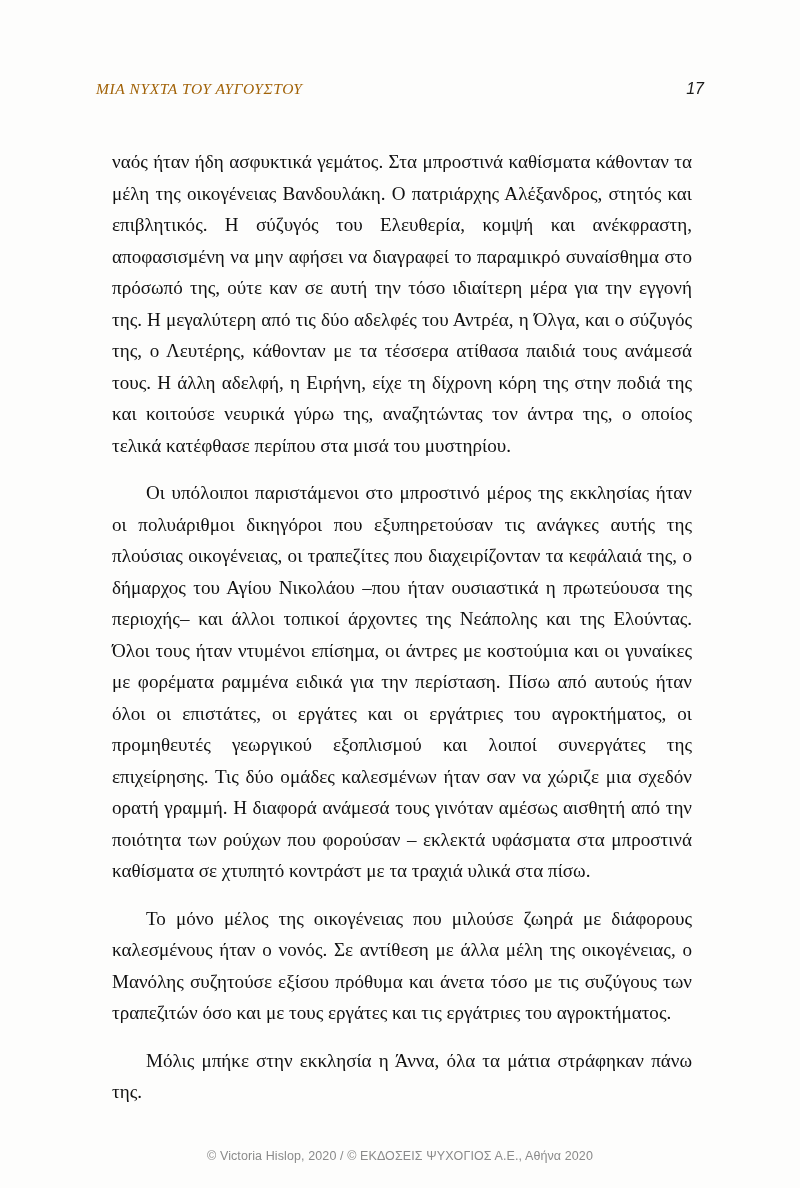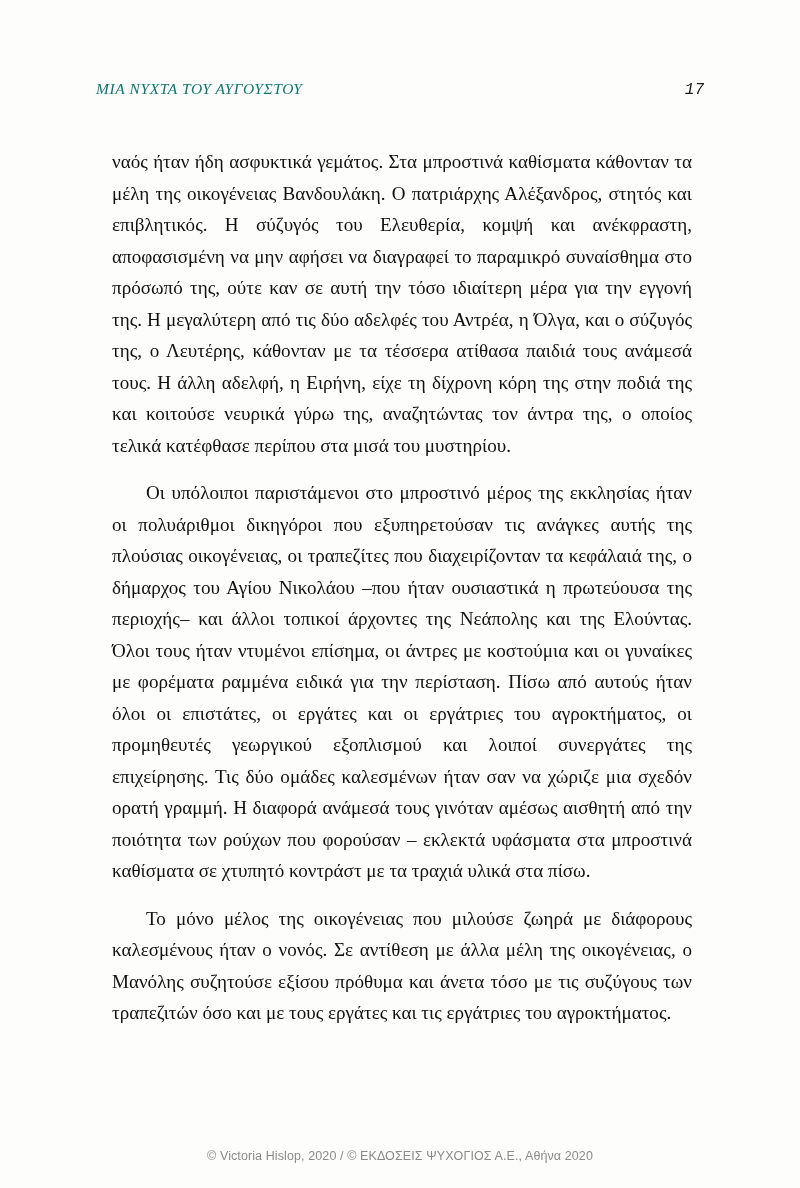--- a/index.html
+++ b/index.html
@@ -33,26 +33,26 @@
     display: flex;
     justify-content: space-between;
     align-items: baseline;
   }
 
   .running-title {
     font-family: "Liberation Serif", serif;
     font-style: italic;
     font-size: 15.5px;
     letter-spacing: 0.6px;
-    color: #0f766e;
+    color: #a16207;
     white-space: nowrap;
   }
 
   .page-number {
-    font-family: Liberation Mono, monospace;
+    font-family: Liberation Sans, sans-serif;
     font-style: italic;
     font-size: 16px;
     color: #1a1a1a;
   }
 
   .body-text {
     position: absolute;
     left: 96px;
     top: 130px;
     width: 612px;
@@ -95,19 +95,20 @@
 
   <div class="page-header">
     <div class="running-title">ΜΙΑ ΝΥΧΤΑ ΤΟΥ ΑΥΓΟΥΣΤΟΥ</div>
     <div class="page-number">17</div>
   </div>
 
   <div class="body-text">
     <p>ναός ήταν ήδη ασφυκτικά γεμάτος. Στα μπροστινά καθίσματα κάθονταν τα μέλη της οικογένειας Βανδουλάκη. Ο πατριάρχης Αλέξανδρος, στητός και επιβλητικός. Η σύζυγός του Ελευθερία, κομψή και ανέκφραστη, αποφασισμένη να μην αφήσει να διαγραφεί το παραμικρό συναίσθημα στο πρόσωπό της, ούτε καν σε αυτή την τόσο ιδιαίτερη μέρα για την εγγονή της. Η μεγαλύτερη από τις δύο αδελφές του Αντρέα, η Όλγα, και ο σύζυγός της, ο Λευτέρης, κάθονταν με τα τέσσερα ατίθασα παιδιά τους ανάμεσά τους. Η άλλη αδελφή, η Ειρήνη, είχε τη δίχρονη κόρη της στην ποδιά της και κοιτούσε νευρικά γύρω της, αναζητώντας τον άντρα της, ο οποίος τελικά κατέφθασε περίπου στα μισά του μυστηρίου.</p>
     <p class="indent">Οι υπόλοιποι παριστάμενοι στο μπροστινό μέρος της εκκλησίας ήταν οι πολυάριθμοι δικηγόροι που εξυπηρετούσαν τις ανάγκες αυτής της πλούσιας οικογένειας, οι τραπεζίτες που διαχειρίζονταν τα κεφάλαιά της, ο δήμαρχος του Αγίου Νικολάου –που ήταν ουσιαστικά η πρωτεύουσα της περιοχής– και άλλοι τοπικοί άρχοντες της Νεάπολης και της Ελούντας. Όλοι τους ήταν ντυμένοι επίσημα, οι άντρες με κοστούμια και οι γυναίκες με φορέματα ραμμένα ειδικά για την περίσταση. Πίσω από αυτούς ήταν όλοι οι επιστάτες, οι εργάτες και οι εργάτριες του αγροκτήματος, οι προμηθευτές γεωργικού εξοπλισμού και λοιποί συνεργάτες της επιχείρησης. Τις δύο ομάδες καλεσμένων ήταν σαν να χώριζε μια σχεδόν ορατή γραμμή. Η διαφορά ανάμεσά τους γινόταν αμέσως αισθητή από την ποιότητα των ρούχων που φορούσαν – εκλεκτά υφάσματα στα μπροστινά καθίσματα σε χτυπητό κοντράστ με τα τραχιά υλικά στα πίσω.</p>
     <p class="indent">Το μόνο μέλος της οικογένειας που μιλούσε ζωηρά με διάφορους καλεσμένους ήταν ο νονός. Σε αντίθεση με άλλα μέλη της οικογένειας, ο Μανόλης συζητούσε εξίσου πρόθυμα και άνετα τόσο με τις συζύγους των τραπεζιτών όσο και με τους εργάτες και τις εργάτριες του αγροκτήματος.</p>
+    <p class="indent">Μόλις μπήκε στην εκκλησία η Άννα, όλα τα μάτια στράφηκαν πάνω της.</p>
   </div>
 
   <div class="footer">
     <span class="copyright">© Victoria Hislop, 2020 / © ΕΚΔΟΣΕΙΣ ΨΥΧΟΓΙΟΣ Α.Ε., Αθήνα 2020</span>
   </div>
 
 </div>
 
 </body></html>

